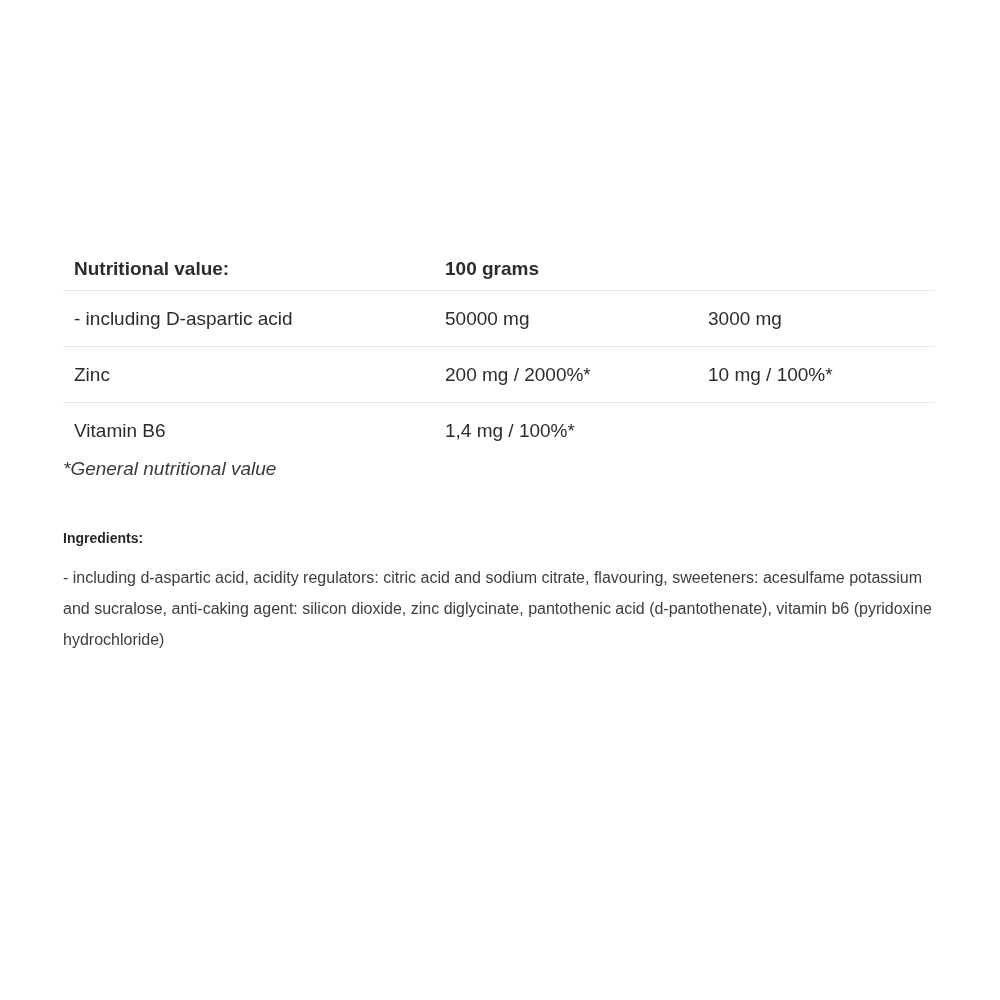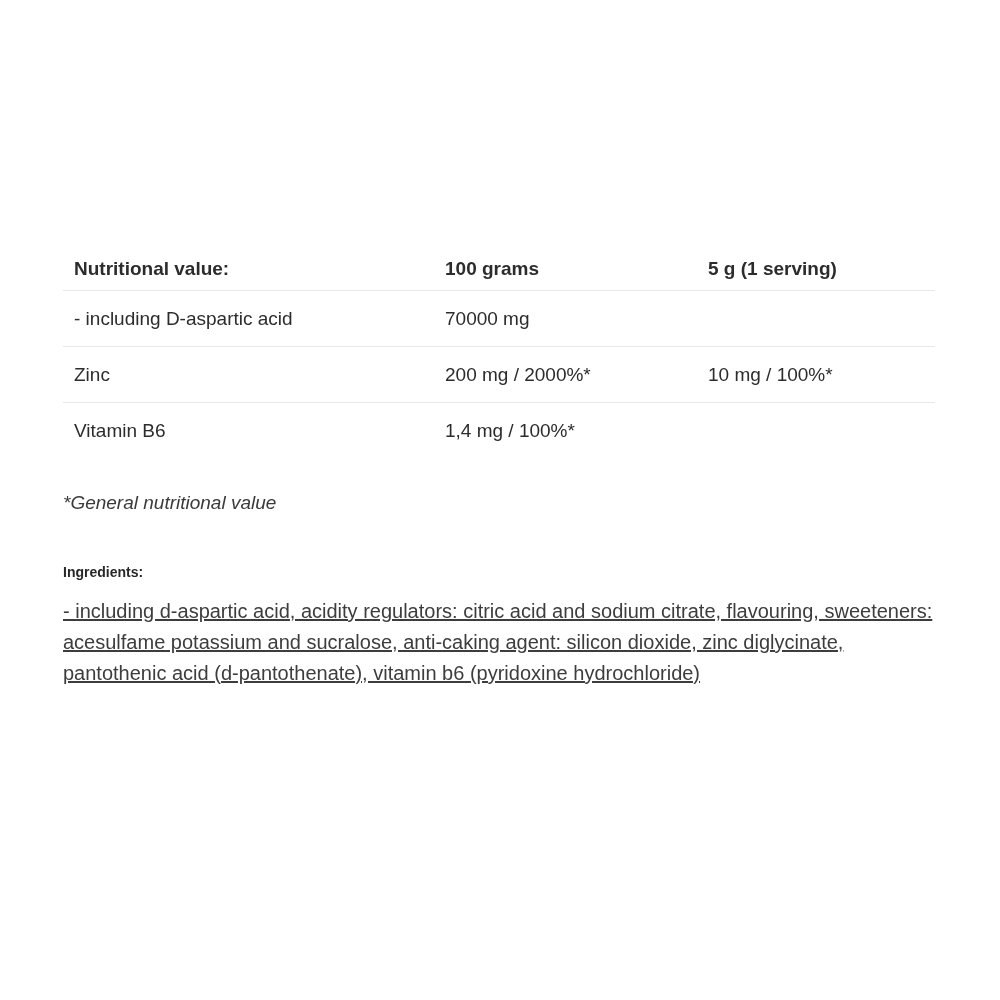--- a/index.html
+++ b/index.html
@@ -39,57 +39,55 @@
     height: 42px;
     font-weight: bold;
   }
   .trow.data {
     height: 55px;
     border-top: 1.5px solid #e6e8ec;
   }
   .cell.c1 { padding-left: 11px; }
   
   .footnote {
-    margin-top: 34px;
     font-style: italic;
     font-size: 19px;
     color: #3a3a3a;
   }
   
   .ing-heading {
     margin-top: 50px;
     font-size: 14px;
     font-weight: bold;
     color: #282828;
   }
   .ing-text {
     margin-top: 16px;
-    font-size: 20px;
+    font-size: 16px;
     line-height: 31px;
     color: #3d3d3d;
     width: 872px;
-    text-decoration: underline;
   }
 </style>
 </head>
 <body>
 
 <div class="page">
   <div class="content">
 
     <div class="ntable">
       <div class="trow header">
         <div class="cell c1">Nutritional value:</div>
         <div class="cell c2">100 grams</div>
-        <div class="cell c3">5 g (1 serving)</div>
       </div>
       <div>
   <div class="trow data">
     <div class="cell c1">- including D-aspartic acid</div>
-    <div class="cell c2">70000 mg</div>
+    <div class="cell c2">50000 mg</div>
+    <div class="cell c3">3000 mg</div>
   </div>
 
   <div class="trow data">
     <div class="cell c1">Zinc</div>
     <div class="cell c2">200 mg / 2000%*</div>
     <div class="cell c3">10 mg / 100%*</div>
   </div>
 
   <div class="trow data">
     <div class="cell c1">Vitamin B6</div>

